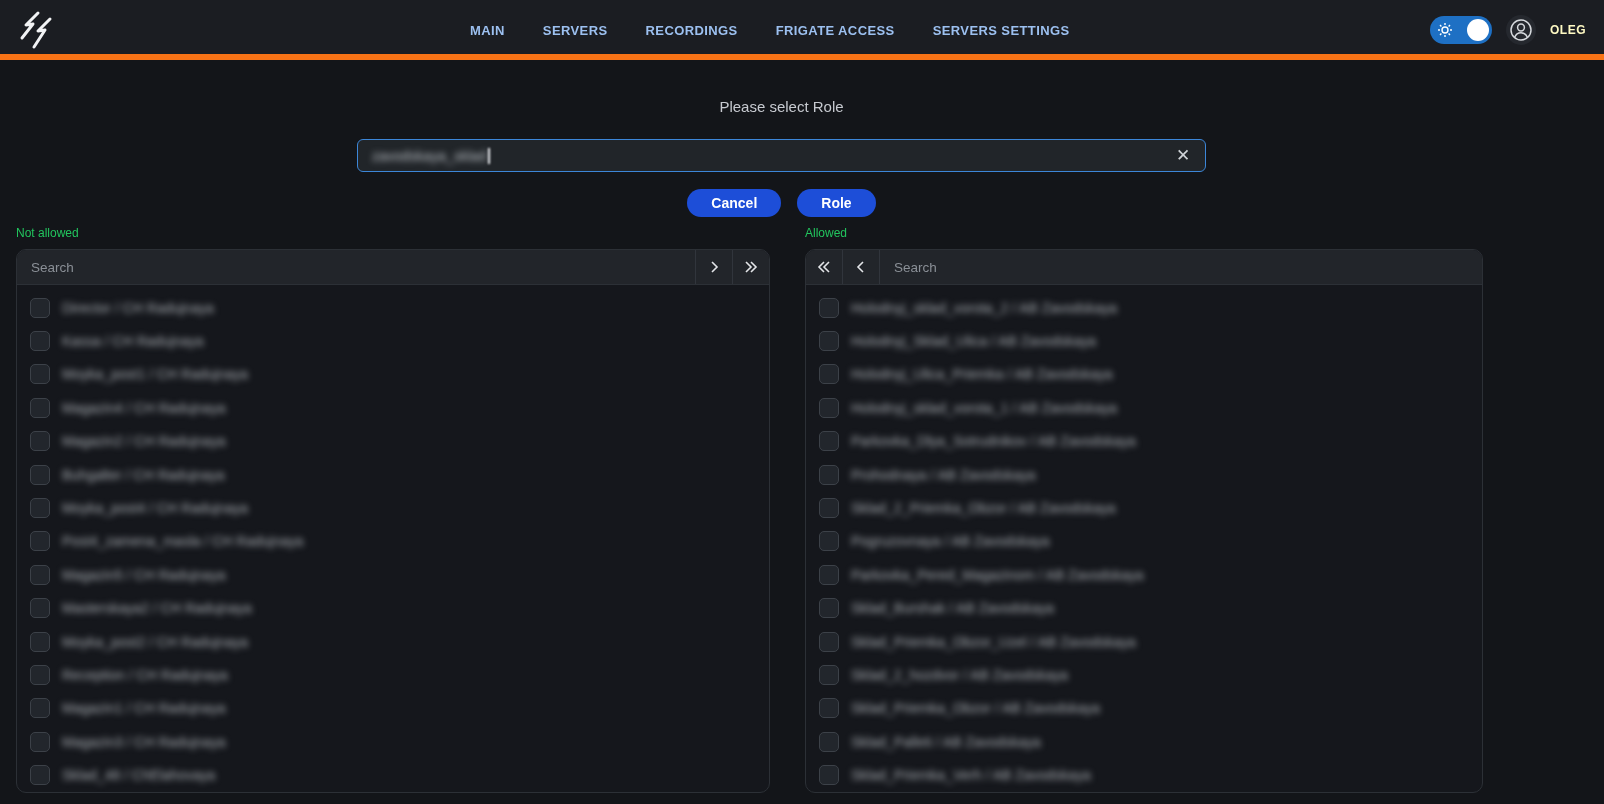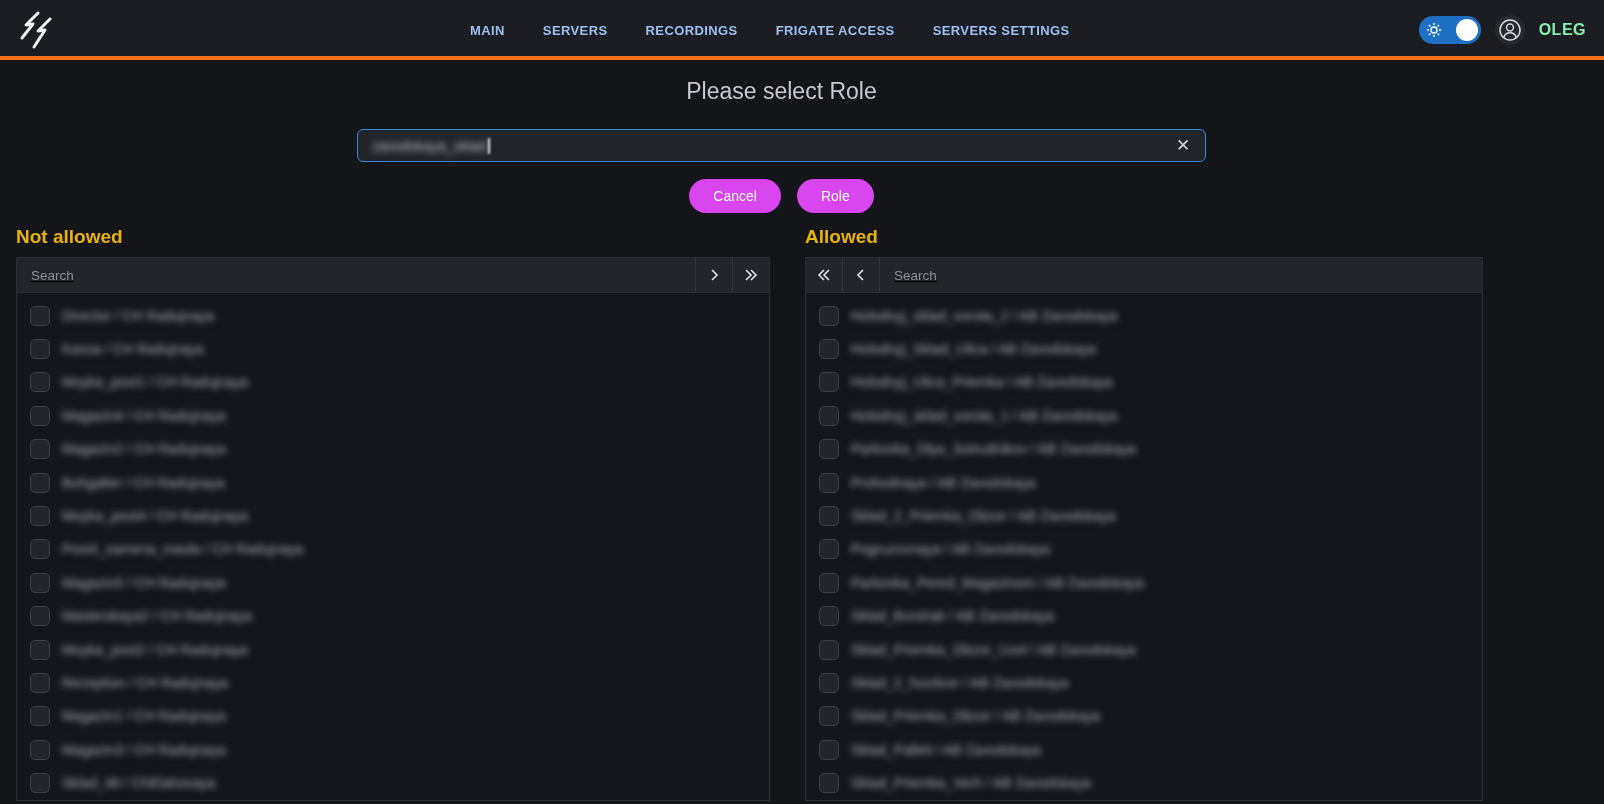--- a/index.html
+++ b/index.html
@@ -1,63 +1,63 @@
 <!DOCTYPE html>
 <html><head>
 <meta charset="utf-8">
 <style>
   * { margin:0; padding:0; box-sizing:border-box; }
   html,body { width:1604px; height:804px; overflow:hidden;
     background:#131519; font-family:"Liberation Sans","DejaVu Sans",sans-serif; }
 
   
   .topnav { position:absolute; left:0; top:0; width:1604px; height:60px;
-    background:#1b1d22; border-bottom:4px solid #f97316;
+    background:#1b1d22; border-bottom:6px solid #f97316;
     display:flex; align-items:center; }
   .logo { position:absolute; left:14px; top:9px; width:42px; height:42px; cursor:pointer; }
   .nav-links { position:absolute; left:470px; top:0; height:60px;
     display:flex; align-items:center; gap:38px; }
   .nav-link { color:#9cc0f0; font-size:13px; font-weight:bold;
     letter-spacing:.4px; cursor:pointer; white-space:nowrap; }
   .nav-right { position:absolute; right:18px; top:0; height:60px;
     display:flex; align-items:center; gap:14px; }
   .toggle { width:62px; height:28px; border-radius:14px; background:#1e70c4;
     position:relative; cursor:pointer; }
   .toggle .knob { position:absolute; right:3px; top:3px; width:22px; height:22px;
     border-radius:50%; background:#ffffff; }
   .toggle .sun { position:absolute; left:7px; top:6px; }
   .avatar { width:30px; height:30px; border-radius:50%; background:#25282e;
     display:flex; align-items:center; justify-content:center; cursor:pointer; }
-  .username { color:#86efac; font-size:16px; font-weight:bold; letter-spacing:.5px; cursor:pointer; }
+  .username { color:#fef9c3; font-size:12px; font-weight:bold; letter-spacing:.5px; cursor:pointer; }
 
   
   .form-col { position:absolute; left:357px; top:78px; width:849px; text-align:center; }
-  .page-title { color:#c7cad0; font-size:23px; font-weight:400; }
+  .page-title { color:#c7cad0; font-size:15px; font-weight:400;margin-top:20px; }
   .role-input { margin-top:24px; height:33px; width:849px; background:#212529;
     border:1px solid #3c86d8; border-radius:6px; position:relative;
     display:flex; align-items:center; padding:0 36px 0 14px; cursor:text; text-align:left; }
   .blurred { filter:blur(3.2px); }
   .role-input .val { color:#b9bec4; font-size:14px; white-space:nowrap; }
   .caret { display:inline-block; width:2px; height:16px; background:#e8eaee;
     margin-left:2px; filter:blur(1.2px); }
   .clear-btn { position:absolute; right:8px; top:0; height:100%; width:28px;
     display:flex; align-items:center; justify-content:center;
     color:#cfd3d7; font-size:17px; cursor:pointer; }
   .btn-row { margin-top:17px; display:flex; justify-content:center; gap:16px; }
-  .btn { height:34px; border:none; border-radius:17px; background:#d946ef;
-    color:#ffffff; font-size:14px; font-weight:normal; cursor:pointer;
+  .btn { height:28px; border:none; border-radius:17px; background:#1d4ed8;
+    color:#ffffff; font-size:14px; font-weight:bold; cursor:pointer;
     font-family:inherit; padding:0 24px; }
 
   
   .panel-wrap { position:absolute; top:226px; }
   .panel-wrap.left { left:16px; width:754px; }
   .panel-wrap.right { left:805px; width:678px; }
-  .panel-title { color:#eab308; font-size:19px; font-weight:bold; margin-bottom:9px; }
-  .panel { border:1px solid #2c3036; border-radius:0; background:#15171c;
-    height:544px; overflow:hidden;text-decoration:underline; }
+  .panel-title { color:#22c55e; font-size:12px; font-weight:normal; margin-bottom:9px; }
+  .panel { border:1px solid #2c3036; border-radius:10px; background:#15171c;
+    height:544px; overflow:hidden; }
   .toolbar { height:35px; background:#22252a; border-bottom:1px solid #2c3036;
     display:flex; align-items:stretch; }
   .search { flex:1; background:transparent; border:none; outline:none;
     color:#c4c8cd; font-size:13.5px; padding:0 14px; font-family:inherit; }
   .search::placeholder { color:#8a8f96; }
   .tool-btn { width:37px; display:flex; align-items:center; justify-content:center;
     cursor:pointer; color:#e3e5e8; }
   .toolbar .tool-btn.sep-l { border-left:1px solid #31353c; }
   .toolbar .tool-btn.sep-r { border-right:1px solid #31353c; }
   .list { padding-top:6px; }

